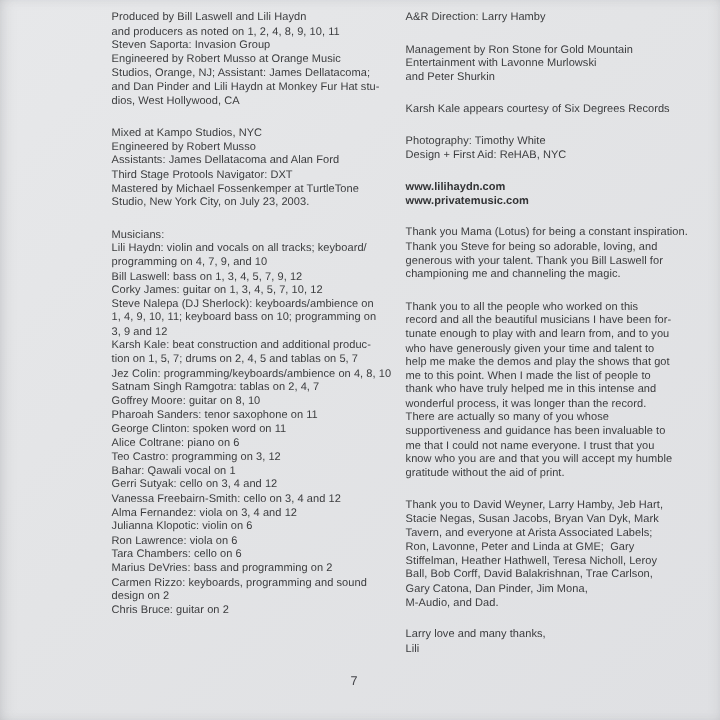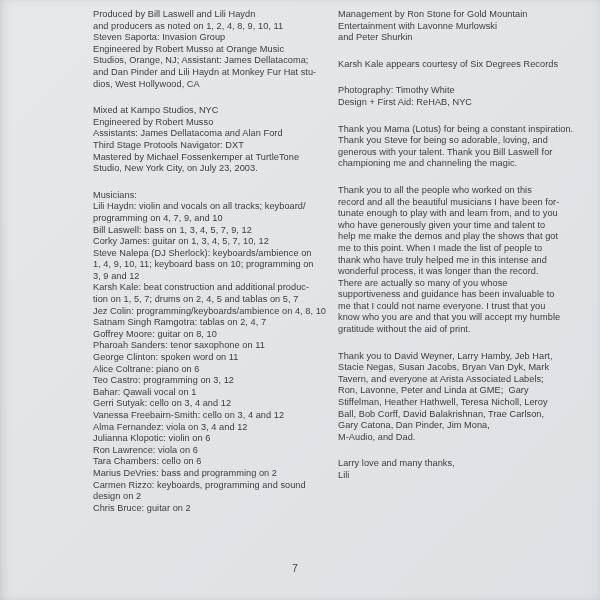--- a/index.html
+++ b/index.html
@@ -88,26 +88,29 @@
 Julianna Klopotic: violin on 6
 Ron Lawrence: viola on 6
 Tara Chambers: cello on 6
 Marius DeVries: bass and programming on 2
 Carmen Rizzo: keyboards, programming and sound
 design on 2
 Chris Bruce: guitar on 2</p>
   </div>
 
   <div class="col col-right">
+    <p>A&amp;R Direction: Larry Hamby</p>
     <p>Management by Ron Stone for Gold Mountain
 Entertainment with Lavonne Murlowski
 and Peter Shurkin</p>
     <p>Karsh Kale appears courtesy of Six Degrees Records</p>
     <p>Photography: Timothy White
 Design + First Aid: ReHAB, NYC</p>
+    <p class="bold">www.lilihaydn.com
+www.privatemusic.com</p>
     <p>Thank you Mama (Lotus) for being a constant inspiration.
 Thank you Steve for being so adorable, loving, and
 generous with your talent. Thank you Bill Laswell for
 championing me and channeling the magic.</p>
     <p>Thank you to all the people who worked on this
 record and all the beautiful musicians I have been for-
 tunate enough to play with and learn from, and to you
 who have generously given your time and talent to
 help me make the demos and play the shows that got
 me to this point. When I made the list of people to

